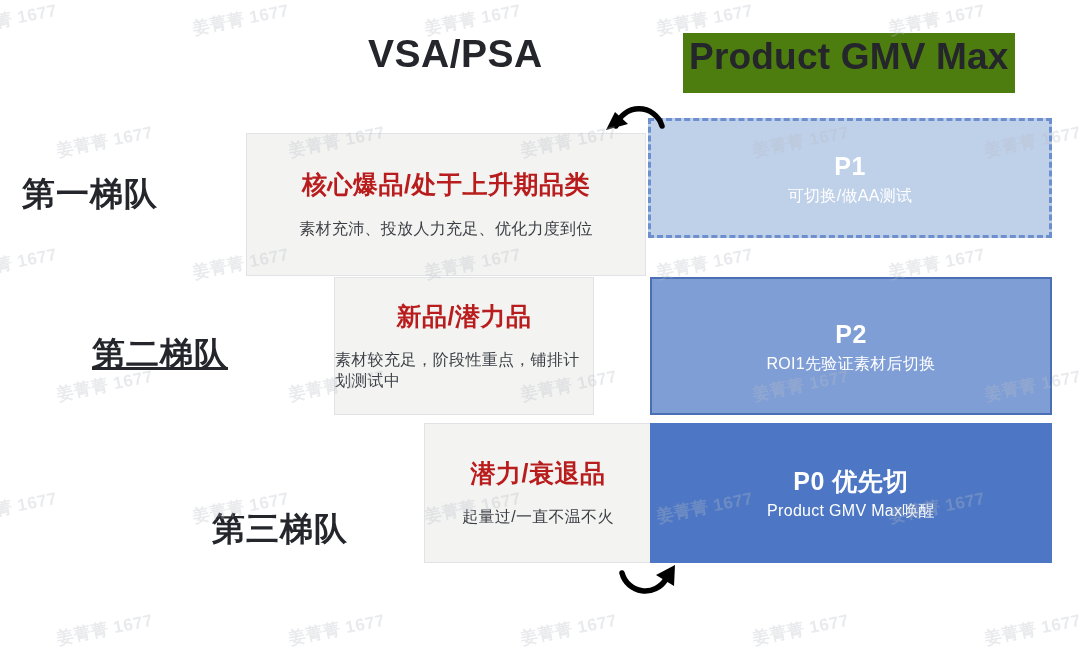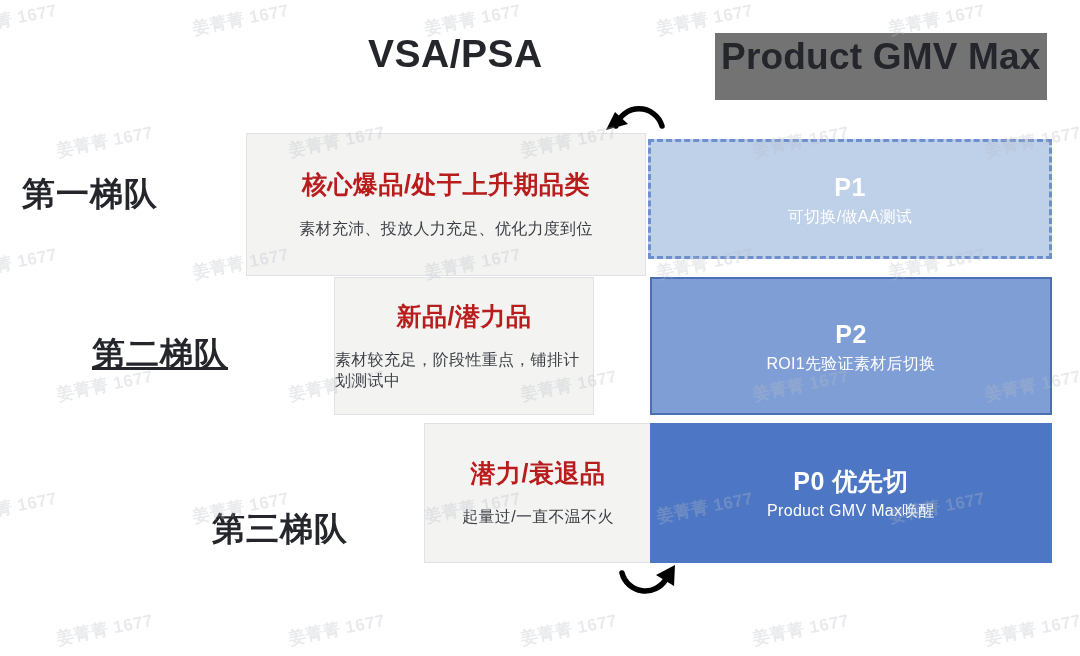--- a/index.html
+++ b/index.html
@@ -48,25 +48,25 @@
     color: #24262b;
     white-space: nowrap;
   }
   #header-vsa-psa {
     left: 368px;
     top: 32px;
     font-size: 39px;
     letter-spacing: 0.5px;
   }
   #header-gmv-max {
-    left: 715px;
+    left: 683px;
     top: 33px;
     font-size: 37px;
-    background: #737373;
-    padding: 3px 6px 22px 6px;
+    background: #4d7c0f;
+    padding: 3px 6px 15px 6px;
     letter-spacing: 0.2px;
   }
 
   
   .tier-label {
     position: absolute;
     font-size: 33px;
     font-weight: 700;
     color: #24262b;
     white-space: nowrap;
@@ -123,21 +123,21 @@
     letter-spacing: 0.5px;
   }
   .blue-box .bb-sub {
     font-size: 16px;
     font-weight: 400;
     line-height: 1.25;
     margin-top: 5px;
     letter-spacing: 0.3px;
   }
   #blue-box-p1 {
-    left: 648px; top: 139px; width: 404px; height: 120px;
+    left: 648px; top: 118px; width: 404px; height: 120px;
     background: #bfd0e9;
     border: 3px dashed #6e8fcd;
   }
   #blue-box-p2 {
     left: 650px; top: 277px; width: 402px; height: 138px;
     background: #7f9ed6;
     border: 2px solid #4a6fb5;
   }
   #blue-box-p0 {
     left: 650px; top: 423px; width: 402px; height: 140px;

